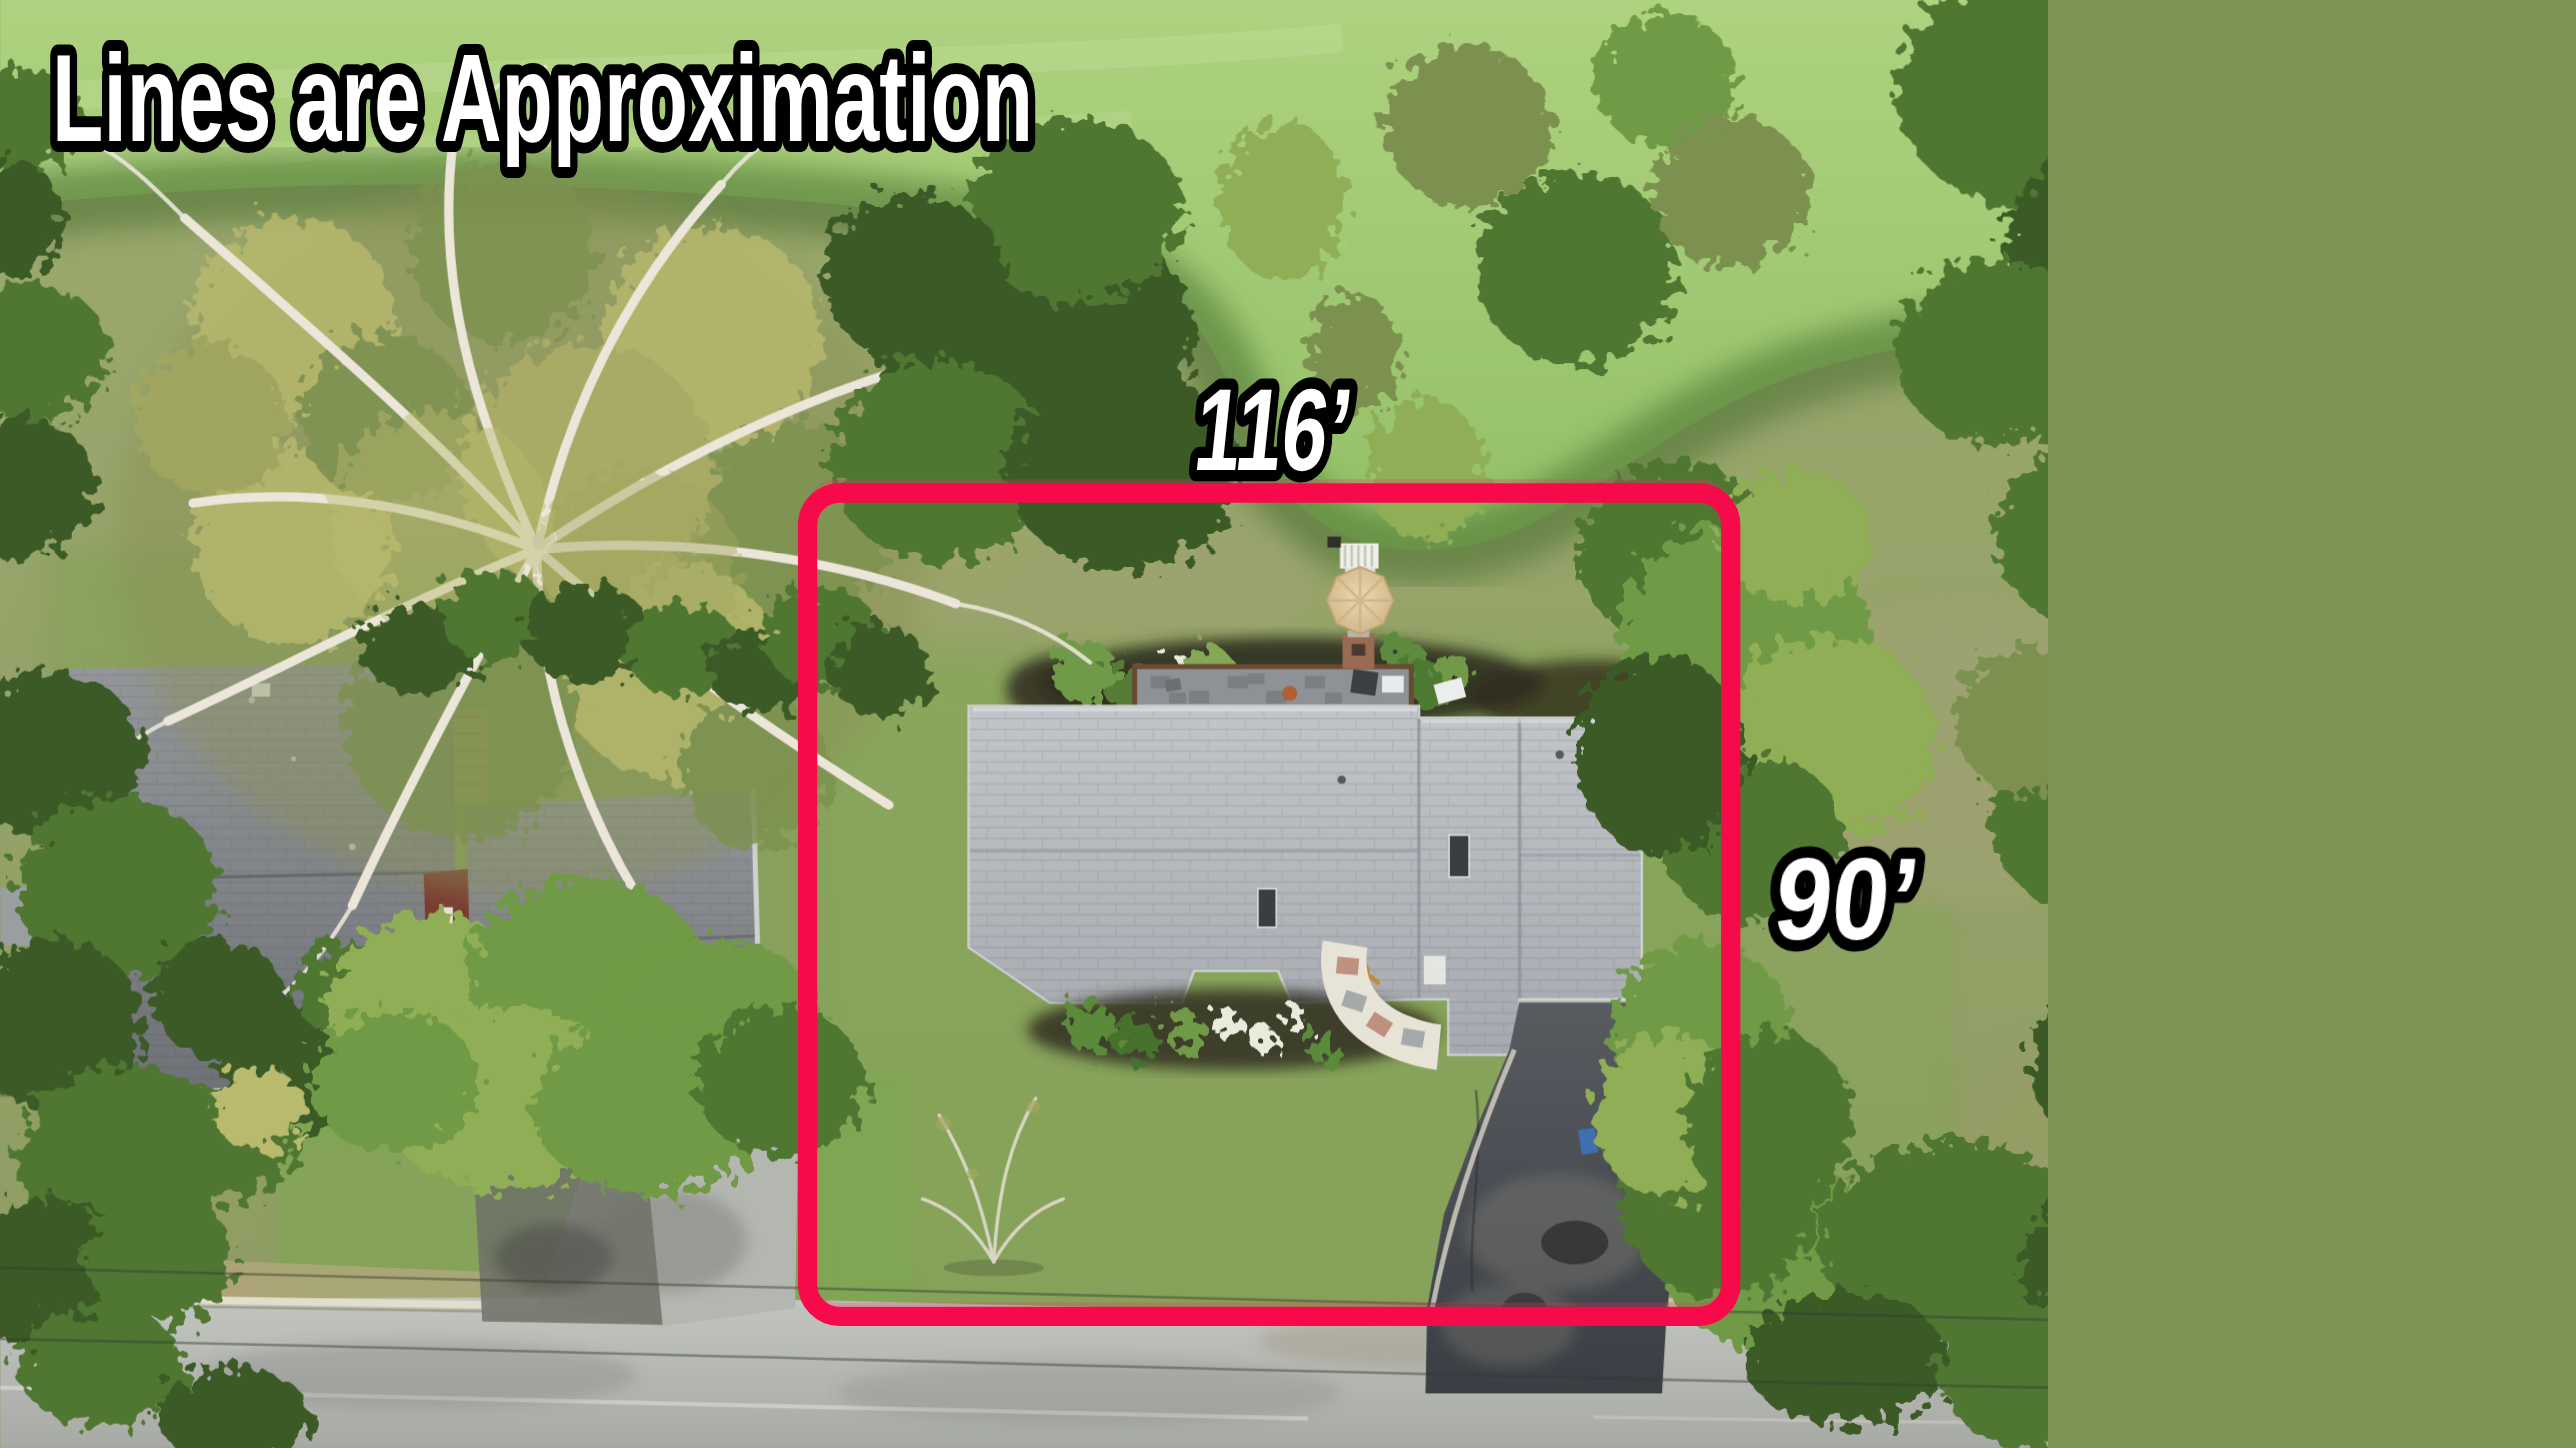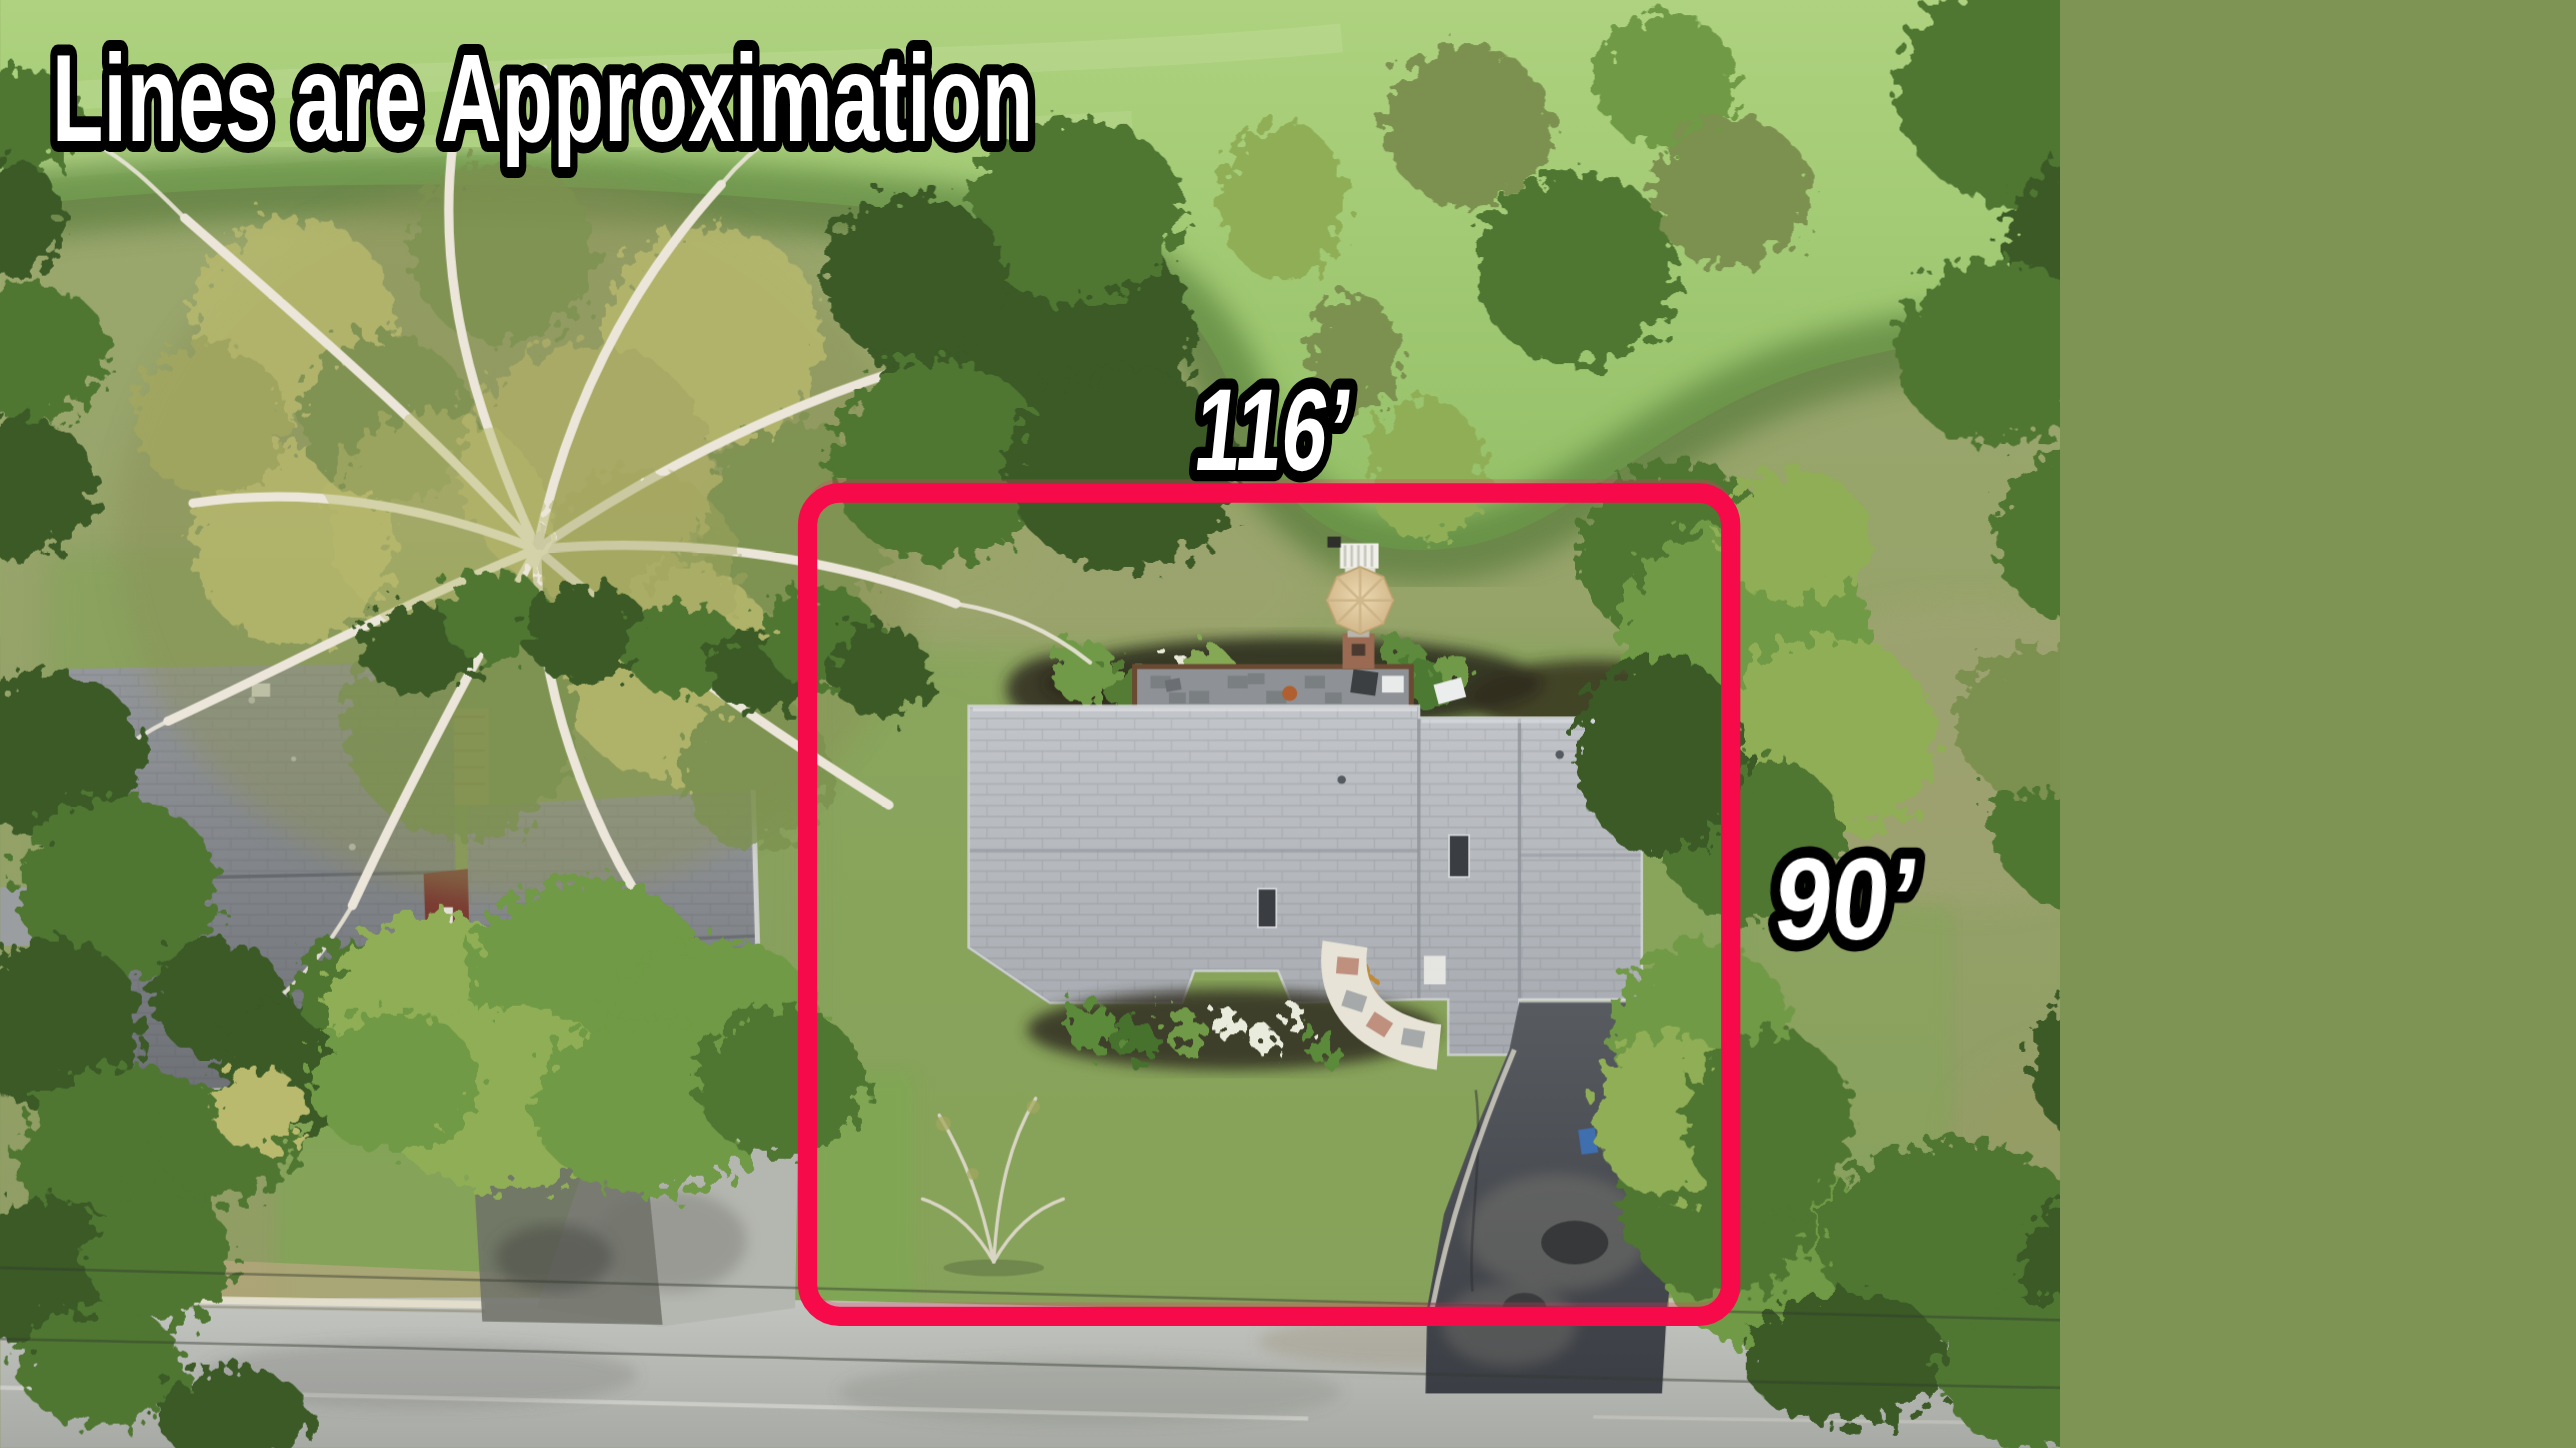--- a/index.html
+++ b/index.html
@@ -1,16 +1,16 @@
 <!DOCTYPE html>
 <html style="font-size:13.4px"><head>
 <meta charset="utf-8">
 <style>
   html,body{margin:0;padding:0;background:#7e9454;}
-  #stage{position:relative;width:2048px;height:1448px;overflow:hidden;padding-left:12px;}
+  #stage{position:relative;width:2048px;height:1448px;overflow:hidden;}
   #stage svg{position:absolute;left:0;top:0;display:block;}
   .lbl{
     font-family:"Liberation Sans","DejaVu Sans",sans-serif;
     font-weight:bold;
     fill:#ffffff;
     stroke:#000000;
     paint-order:stroke;
     stroke-linejoin:round;
     stroke-linecap:round;
   }

